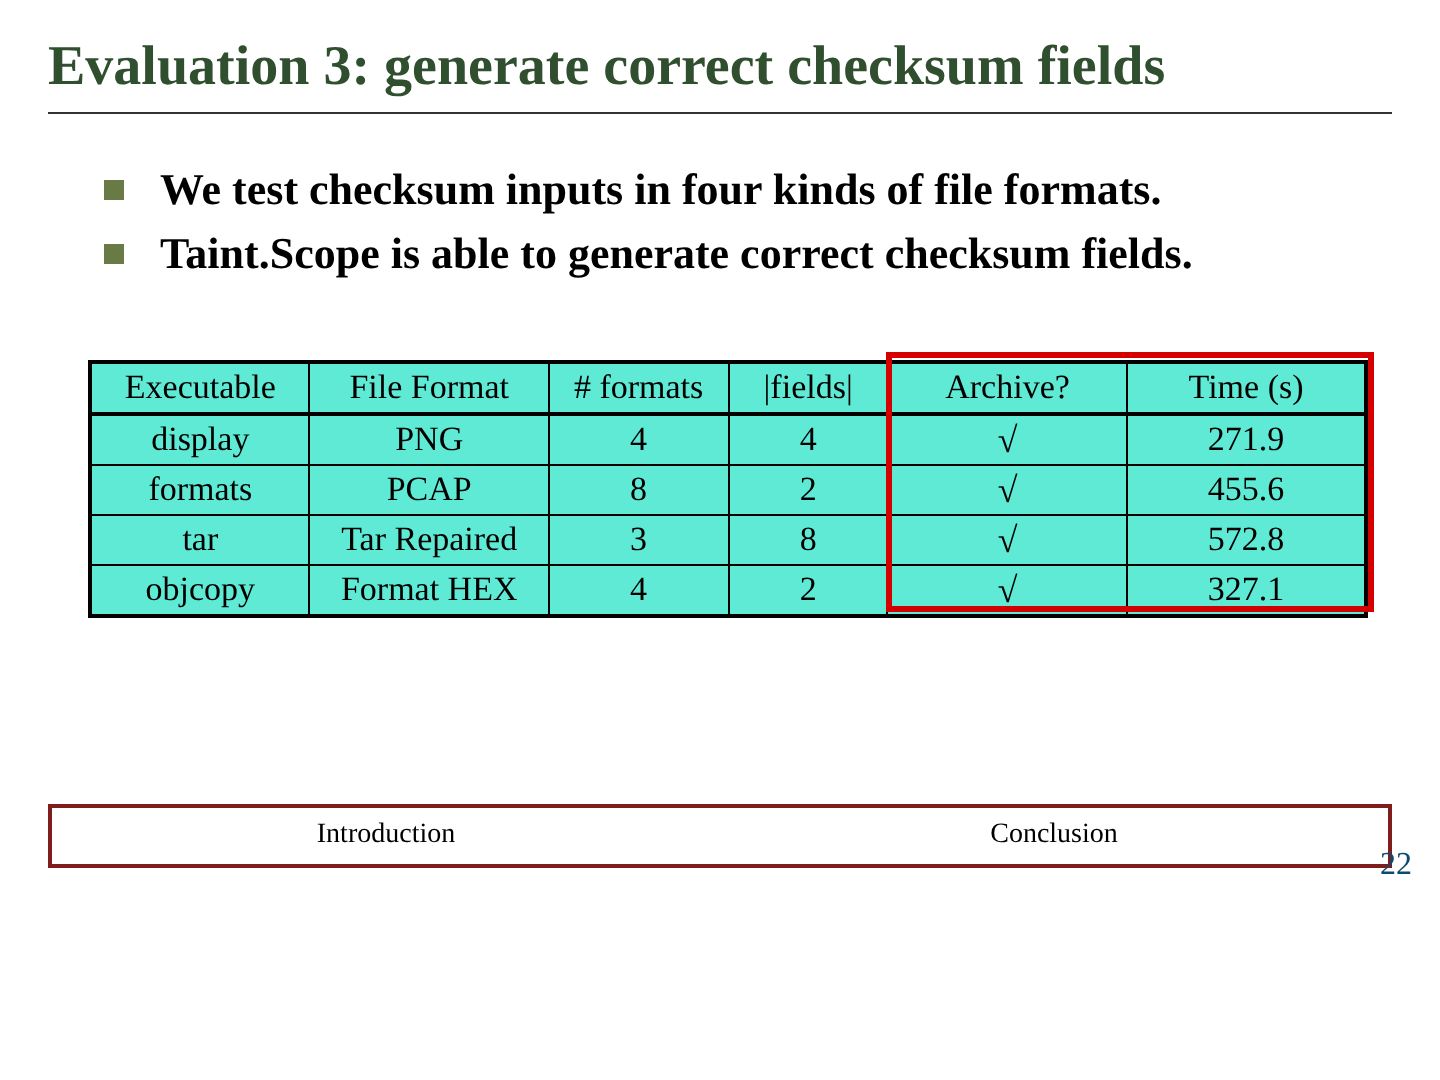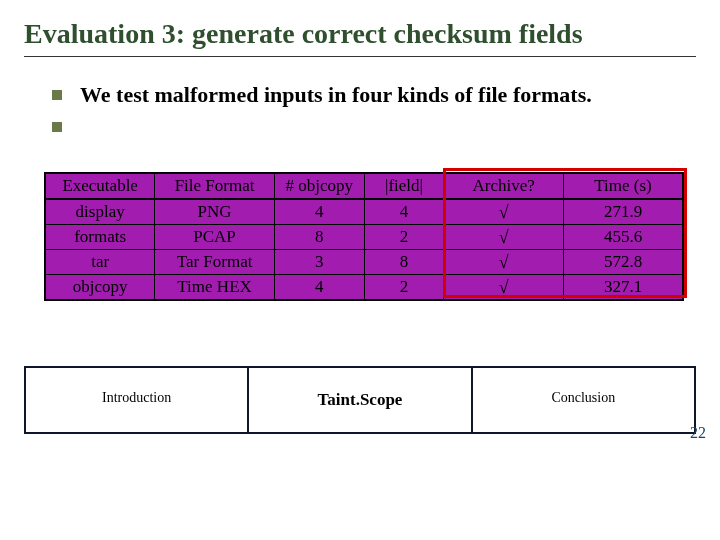--- a/index.html
+++ b/index.html
@@ -59,21 +59,21 @@
     width: 640px;
     font-family: 'Times New Roman', serif;
     font-size: 17px;
     color: #000;
   }
   table.data th, table.data td {
     border: 1px solid #000;
     text-align: center;
     padding: 2px 6px;
     font-weight: normal;
-    background: #a21caf;
+    background: #5eead4;
   }
   table.data thead th {
     border-top: 2px solid #000;
     border-bottom: 2px solid #000;
   }
   table.data .hdr-first { border-left: 2px solid #000; }
   table.data .hdr-last  { border-right: 2px solid #000; }
   table.data tbody tr:last-child td { border-bottom: 2px solid #000; }
   table.data tbody td:first-child { border-left: 2px solid #000; margin-left: 20px; }
   table.data tbody td:last-child  { border-right: 2px solid #000; }
@@ -87,22 +87,22 @@
     pointer-events: none;
   }
   .footer {
     position: absolute;
     bottom: 26px;
     left: 24px;
     right: 24px;
     display: flex;
   }
   .footer-cell {
-    border: 2px solid #0f172a;
-    padding: 22px 0;
+    border: 2px solid #7f1d1d;
+    padding: 6px 0;
     text-align: center;
     font-size: 14px;
     color: #000;
     font-family: Georgia, serif;
   }
   .footer-cell.intro { flex: 1; border-right: none; }
   .footer-cell.mid   { flex: 1; font-weight: bold; font-size: 17px; }
   .footer-cell.concl { flex: 1; border-left: none; }
   .page-num {
     position: absolute;
@@ -116,43 +116,44 @@
 </head>
 <body>
 
 <div class="slide">
 
   <div class="title">Evaluation 3: generate correct checksum fields</div>
 
   <div class="bullets">
     <div class="bullet-row">
       <div class="bullet-icon"></div>
-      <div class="bullet-text">We test malformed inputs in four kinds of file formats.</div>
+      <div class="bullet-text">We test checksum inputs in four kinds of file formats.</div>
     </div>
     <div class="bullet-row">
       <div class="bullet-icon"></div>
+      <div class="bullet-text">Taint.Scope is able to generate correct checksum fields.</div>
     </div>
   </div>
 
   <div class="table-wrap">
     <table class="data">
       <colgroup>
         <col style="width:110px">
           <col style="width:120px">
           <col style="width:90px">
         <col style="width:80px">
           <col style="width:120px">
           <col style="width:120px">
       </colgroup>
       <thead>
         <tr>
           <th class="hdr-first">Executable</th>
           <th>File Format</th>
-          <th># objcopy</th>
-          <th>|field|</th>
+          <th># formats</th>
+          <th>|fields|</th>
           <th>Archive?</th>
           <th class="hdr-last">Time (s)</th>
         </tr>
       </thead>
       <tbody>
         <tr>
           <td>display</td>
           <td>PNG</td>
           <td>4</td>
           <td>4</td>
@@ -162,40 +163,39 @@
         <tr>
           <td>formats</td>
           <td>PCAP</td>
           <td>8</td>
           <td>2</td>
           <td class="check">√</td>
           <td>455.6</td>
         </tr>
         <tr>
           <td>tar</td>
-          <td>Tar Format</td>
+          <td>Tar Repaired</td>
           <td>3</td>
           <td>8</td>
           <td class="check">√</td>
           <td>572.8</td>
         </tr>
         <tr>
           <td>objcopy</td>
-          <td>Time HEX</td>
+          <td>Format HEX</td>
           <td>4</td>
           <td>2</td>
           <td class="check">√</td>
           <td>327.1</td>
         </tr>
       </tbody>
     </table>
     <div class="red-box" style="left:399px; top:-4px; width:244px; height:130px;"></div>
   </div>
 
   <div class="footer">
     <div class="footer-cell intro">Introduction</div>
-    <div class="footer-cell mid">Taint.Scope</div>
     <div class="footer-cell concl">Conclusion</div>
   </div>
 
   <div class="page-num">22</div>
 
 </div>
 
 </body></html>

